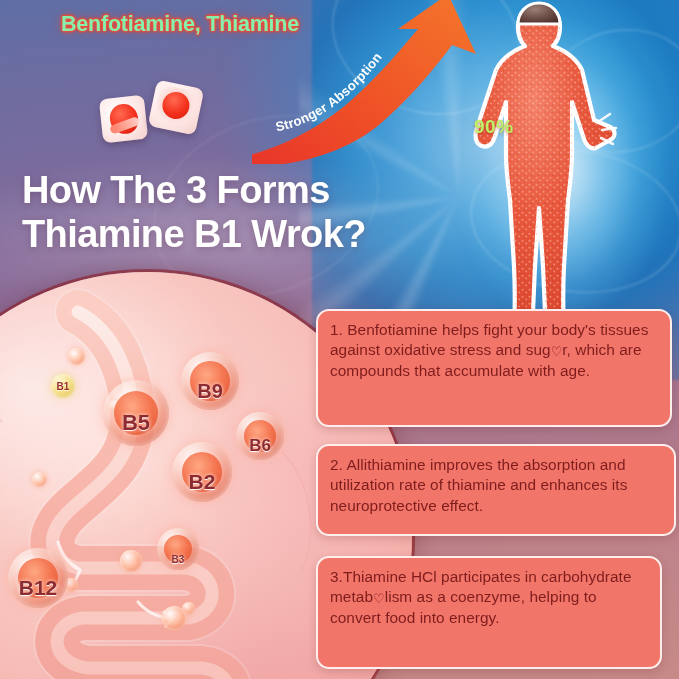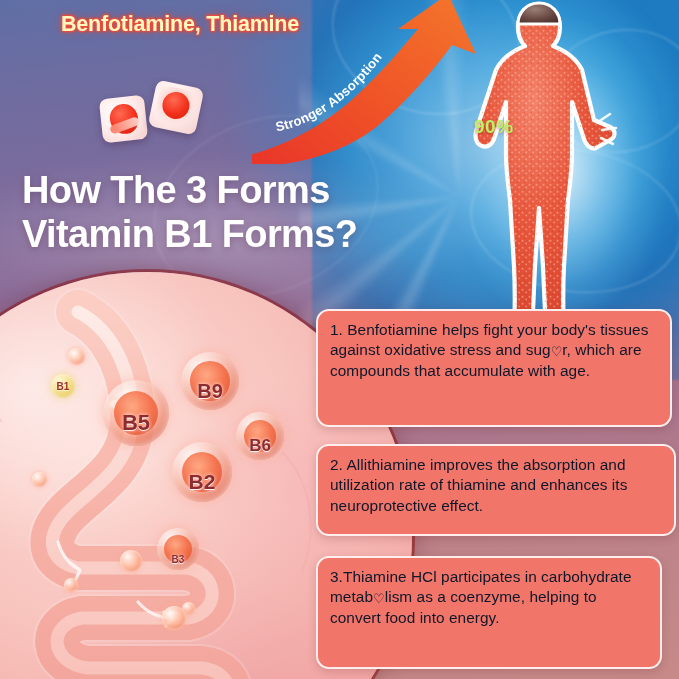--- a/index.html
+++ b/index.html
@@ -102,21 +102,21 @@
     border-radius: 50%;
     border: 1.5px solid rgba(255,255,255,0.30);
     filter: blur(1.2px);
   }
 
   
   .ratio-head {
     position: absolute;
     left: 30px; top: 10px;
     width: 300px;
-    color: #fef9c3;
+    color: #86efac;
     font-weight: 800;
     font-size: 21.5px;
     line-height: 1.36;
     letter-spacing: -0.2px;
     text-align: center;
     text-shadow:
        0 0 3px #f0503c,
        1px 0 2px #ef4a36,
       -1px 0 2px #ef4a36,
        0 1px 2px #ef4a36,
@@ -274,21 +274,21 @@
     background: radial-gradient(circle at 35% 30%, rgba(255,255,255,.9) 0%, rgba(255,190,160,.8) 45%, rgba(236,110,70,.9) 100%);
     box-shadow: inset 0 0 3px rgba(255,255,255,.8), 0 0 5px rgba(255,170,140,.7);
   }
 
   
   .card {
     position: absolute;
     background: #f2756a;
     border: 2.5px solid rgba(255,255,255,0.88);
     border-radius: 13px;
-    color: #0f172a;
+    color: #7f1d1d;
     font-size: 15.4px;
     line-height: 1.32;
     letter-spacing: .05px;
     padding: 9px 11px 10px 12px;
     box-sizing: border-box;
     box-shadow: 0 3px 9px rgba(120,40,40,0.22);
   }
   .card-1 { left: 316px; top: 309px; width: 356px; height: 118px; }
   .card-2 { left: 316px; top: 444px; width: 360px; height: 92px;  }
   .card-3 { left: 316px; top: 556px; width: 346px; height: 113px; }
@@ -453,21 +453,21 @@
         <path d="M 154 128 l 12 -8 M 158 136 l 14 -2 M 157 144 l 12 6" stroke="#ffffff" stroke-width="2.6" stroke-linecap="round" fill="none" opacity=".9"></path>
       </g>
     </svg>
   </div>
   <div class="pct">90%</div>
 
   <div style="position:absolute;left:22px;top:168px;width:430px;
               color:#ffffff;font-weight:700;font-size:38px;line-height:1.16;
               letter-spacing:-0.6px;text-shadow:0 2px 7px rgba(90,40,70,.35);">
     <div>How The 3 Forms</div>
-    <div>Vitamin B1 Forms?</div>
+    <div>Thiamine B1 Wrok?</div>
   </div>
 
   <div class="gut-wrap">
     <div class="gut-tint"></div>
     <svg class="gut" viewBox="0 0 530 530" aria-hidden="true">
       <defs>
         <linearGradient id="tubeGrad" x1="0" y1="0" x2="0" y2="1">
           <stop offset="0%" stop-color="#fbc4b8"></stop>
           <stop offset="45%" stop-color="#f6a396"></stop>
           <stop offset="100%" stop-color="#ee8d83"></stop>
@@ -559,20 +559,24 @@
     <span>B6</span>
   </div>
   <div class="vb vb-b2">
     <div class="core"></div>
     <span>B2</span>
   </div>
   <div class="vb vb-b3">
     <div class="core"></div>
     <span>B3</span>
   </div>
+  <div class="vb vb-b12">
+    <div class="core"></div>
+    <span>B12</span>
+  </div>
 
   <div class="card card-1">
     <span>1. Benfotiamine helps fight your body's tissues against oxidative stress and sug</span><span class="heart">♡</span><span>r, which are compounds that accumulate with age.</span>
   </div>
 
   <div class="card card-2">
     <span>2. Allithiamine improves the absorption and utilization rate of thiamine and enhances its neuroprotective effect.</span>
   </div>
 
   <div class="card card-3">

